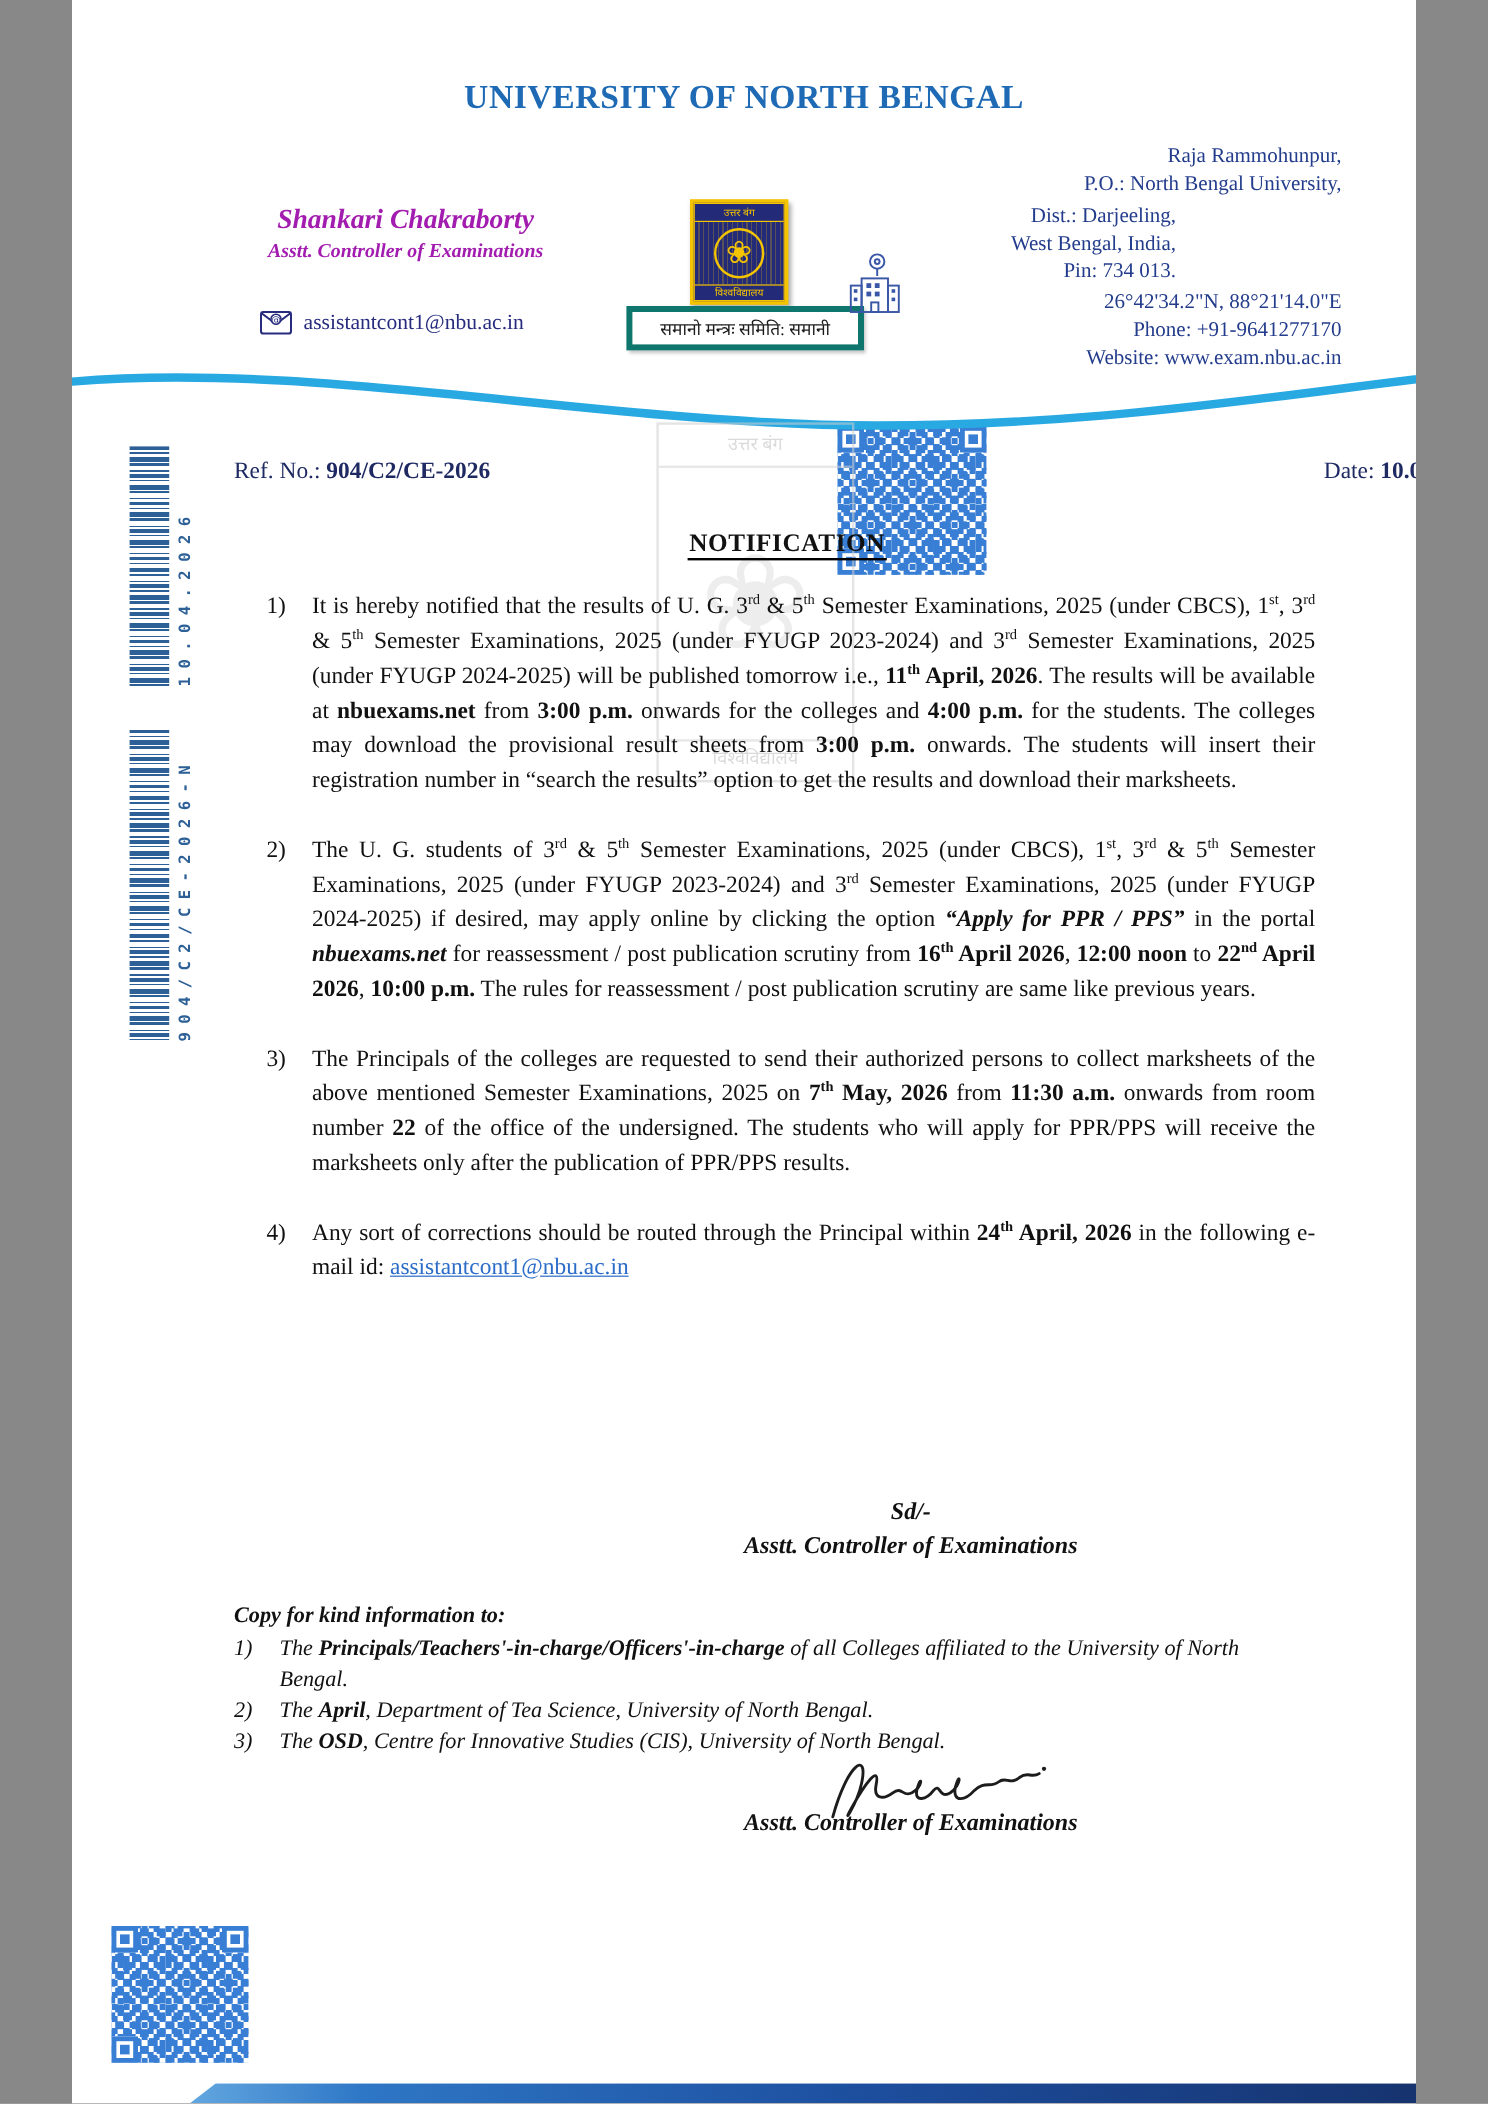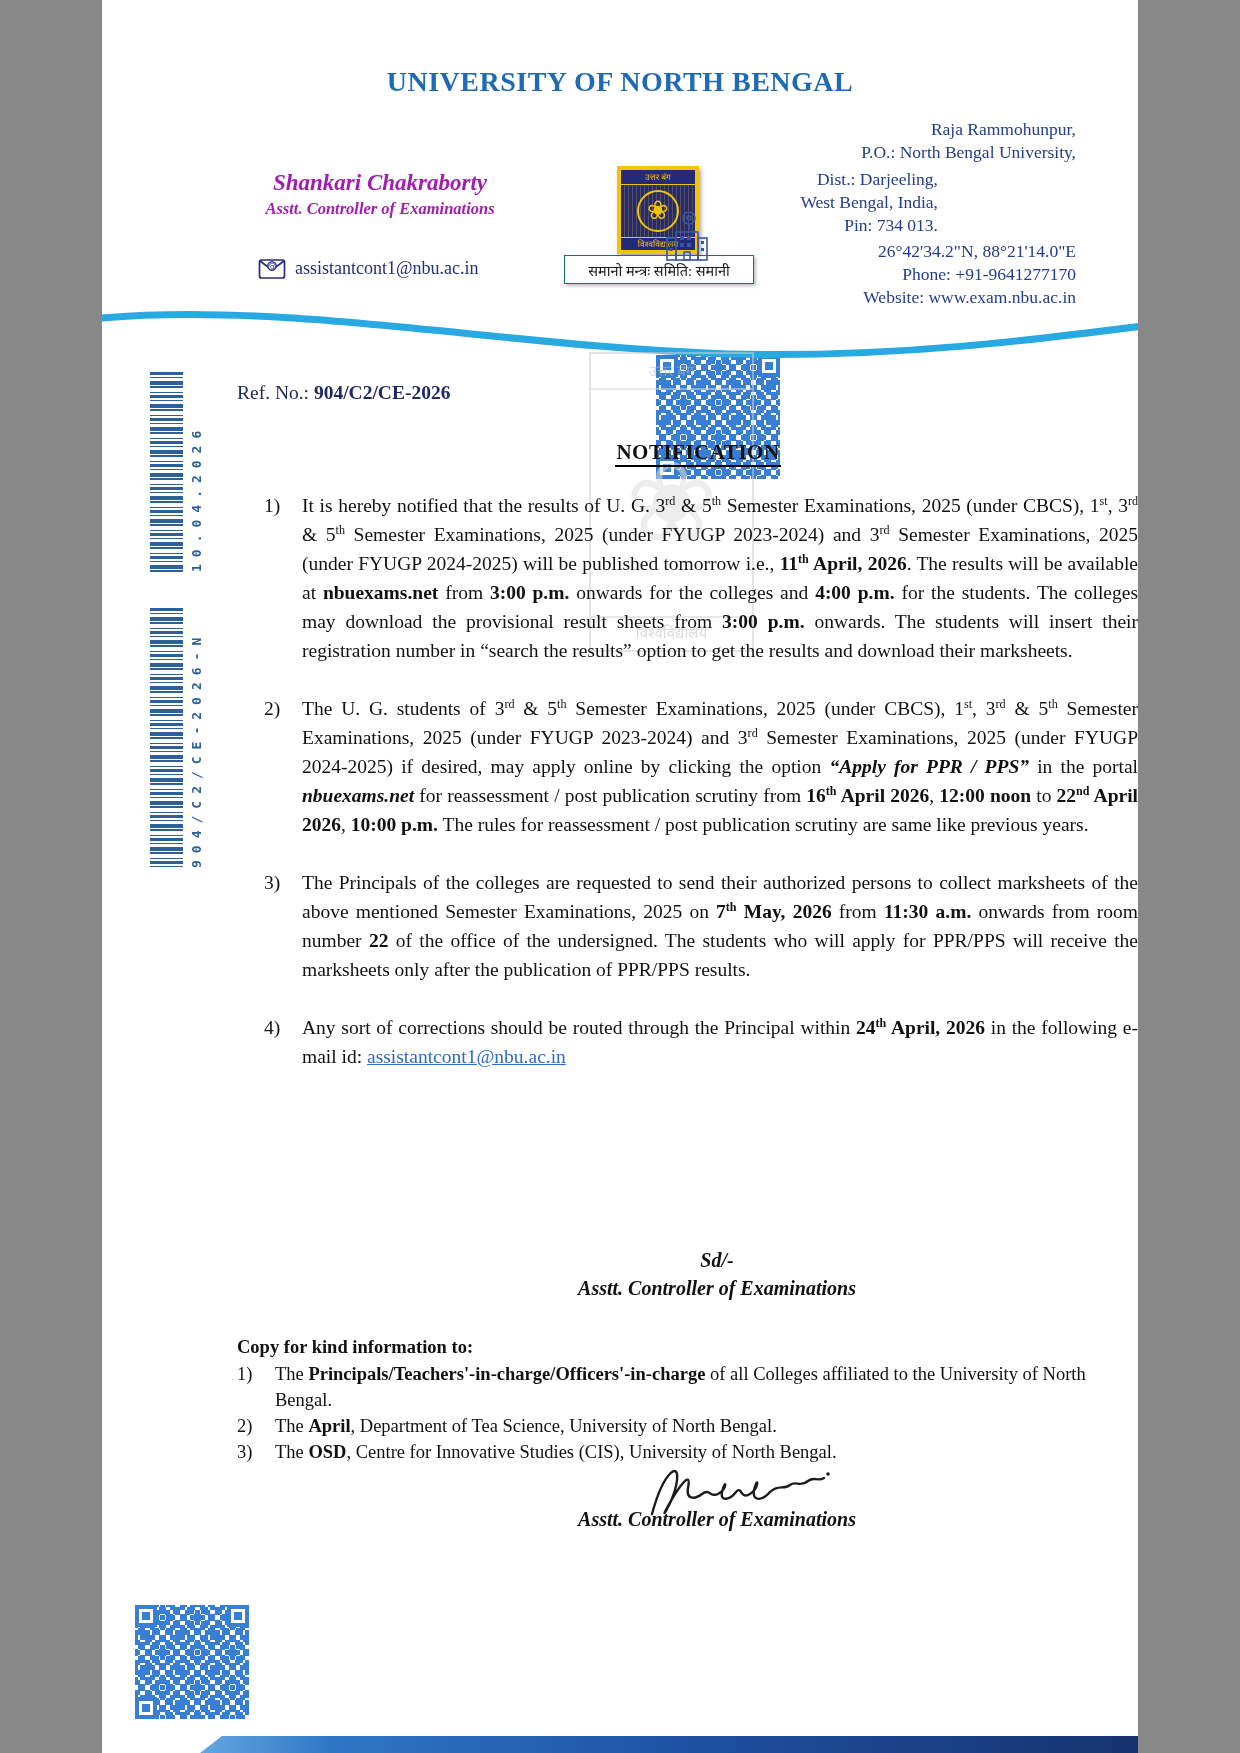--- a/index.html
+++ b/index.html
@@ -1,16 +1,16 @@
 <!DOCTYPE html>
 <html><head>
 <meta charset="utf-8">
 <style>
   html,body{margin:0;padding:0;background:#888;}
-  .page{position:relative;width:1036px;height:1753px;background:#ffffff;margin:0 auto;
+  .page{position:relative;width:1120px;height:1753px;background:#ffffff;margin:0 auto;
         font-family:"Liberation Serif",serif;color:#111;overflow:hidden;}
 
   
   .uni-title{position:absolute;top:66px;left:0;width:100%;text-align:center;
              color:#1e6ab5;font-size:28px;font-weight:bold;letter-spacing:.5px;}
   .accred{position:absolute;top:102px;left:0;width:100%;text-align:center;
           color:#1e6ab5;font-size:14px;font-weight:bold;letter-spacing:.3px;}
 
   .officer{position:absolute;left:128px;top:170px;width:300px;text-align:center;color:#a21caf;font-family:Liberation Serif, serif;}
   .officer .name{font-size:23px;font-weight:bold;font-style:italic;}
@@ -26,21 +26,21 @@
            display:grid;grid-template-rows:15px 1fr 13px;}
   .logo-top,.logo-bot{color:#f5c400;font-size:8.5px;text-align:center;line-height:14px;
            border-bottom:1px solid #f5c400;overflow:hidden;white-space:nowrap;}
   .logo-bot{border-bottom:none;border-top:1px solid #f5c400;line-height:12px;}
   .logo-mid{display:flex;align-items:center;justify-content:center;
             background:repeating-linear-gradient(90deg,transparent 0 3px,rgba(245,196,0,.25) 3px 4px);}
   .logo-ring{width:38px;height:38px;border:2px solid #f5c400;border-radius:50%;
              display:flex;align-items:center;justify-content:center;color:#f5c400;font-size:26px;line-height:1;}
 
   .motto-box{position:absolute;left:462px;top:255px;width:188px;height:27px;background:#fff;
-             border:1px solid #0f766e;box-shadow:2px 2px 3px rgba(0,0,0,.25);
+             border:5px solid #0f766e;box-shadow:2px 2px 3px rgba(0,0,0,.25);
              display:flex;align-items:center;justify-content:center;font-size:14.5px;color:#1a1a1a;}
 
   
   .addr{position:absolute;right:62px;top:118px;width:420px;text-align:right;
         color:#233c8c;font-size:17.5px;line-height:23px;}
   .addr .padqr{padding-right:138px;}
   .addr-qr{position:absolute;right:0;top:46px;width:124px;height:124px;}
   .bld-ico{position:absolute;left:8px;top:92px;width:46px;height:52px;}
 
   
@@ -76,21 +76,21 @@
   .item .itext{flex:1;text-align:justify;}
   .sup{vertical-align:super;font-size:.62em;line-height:0;}
   .rlink{color:#2b6cc8;text-decoration:underline;cursor:pointer;}
 
   
   .signoff{position:absolute;right:265px;top:1246px;width:312px;text-align:center;
            font-style:italic;font-weight:bold;font-size:20px;line-height:28px;}
   .signoff .sd{text-align:center;}
 
   
-  .copy{position:absolute;left:135px;top:1334px;width:870px;font-size:18.5px;line-height:26px;}
+  .copy{position:absolute;left:135px;top:1334px;width:870px;font-style:italic;font-size:18.5px;line-height:26px;}
   .copy .chead{font-weight:bold;margin-bottom:1px;}
   .citem{display:flex;}
   .citem .cnum{flex:none;width:38px;}
   .citem .ctext{flex:1;}
 
   
   .bsig{position:absolute;right:265px;top:1508px;width:312px;text-align:center;
         font-style:italic;font-weight:bold;font-size:20px;}
   .squiggle{position:absolute;right:300px;top:1452px;width:200px;height:78px;z-index:2;}
 

